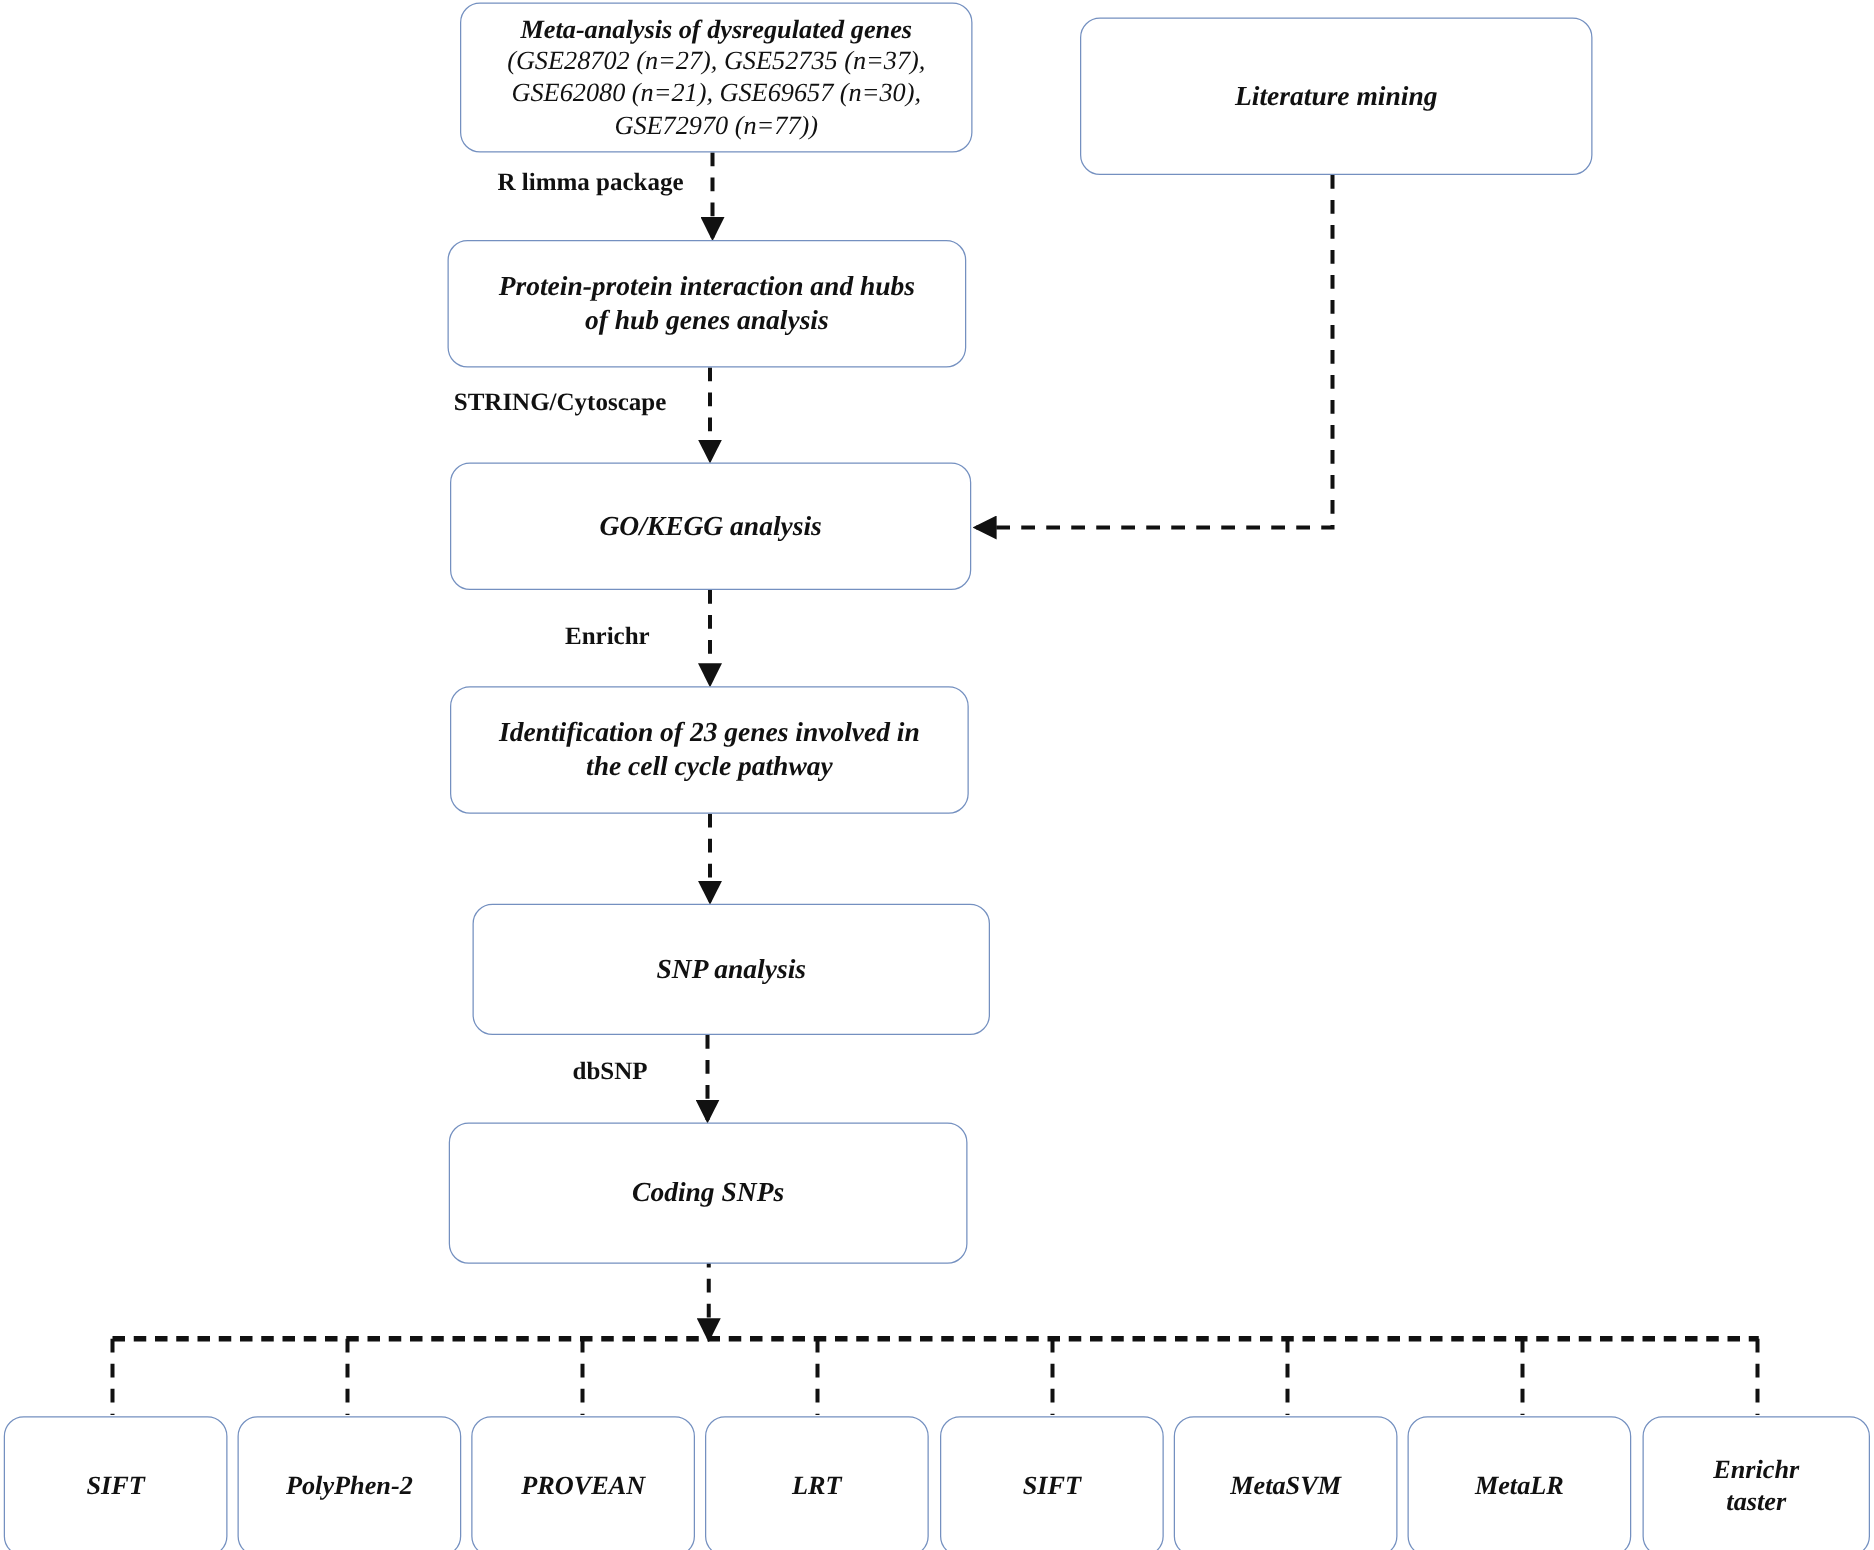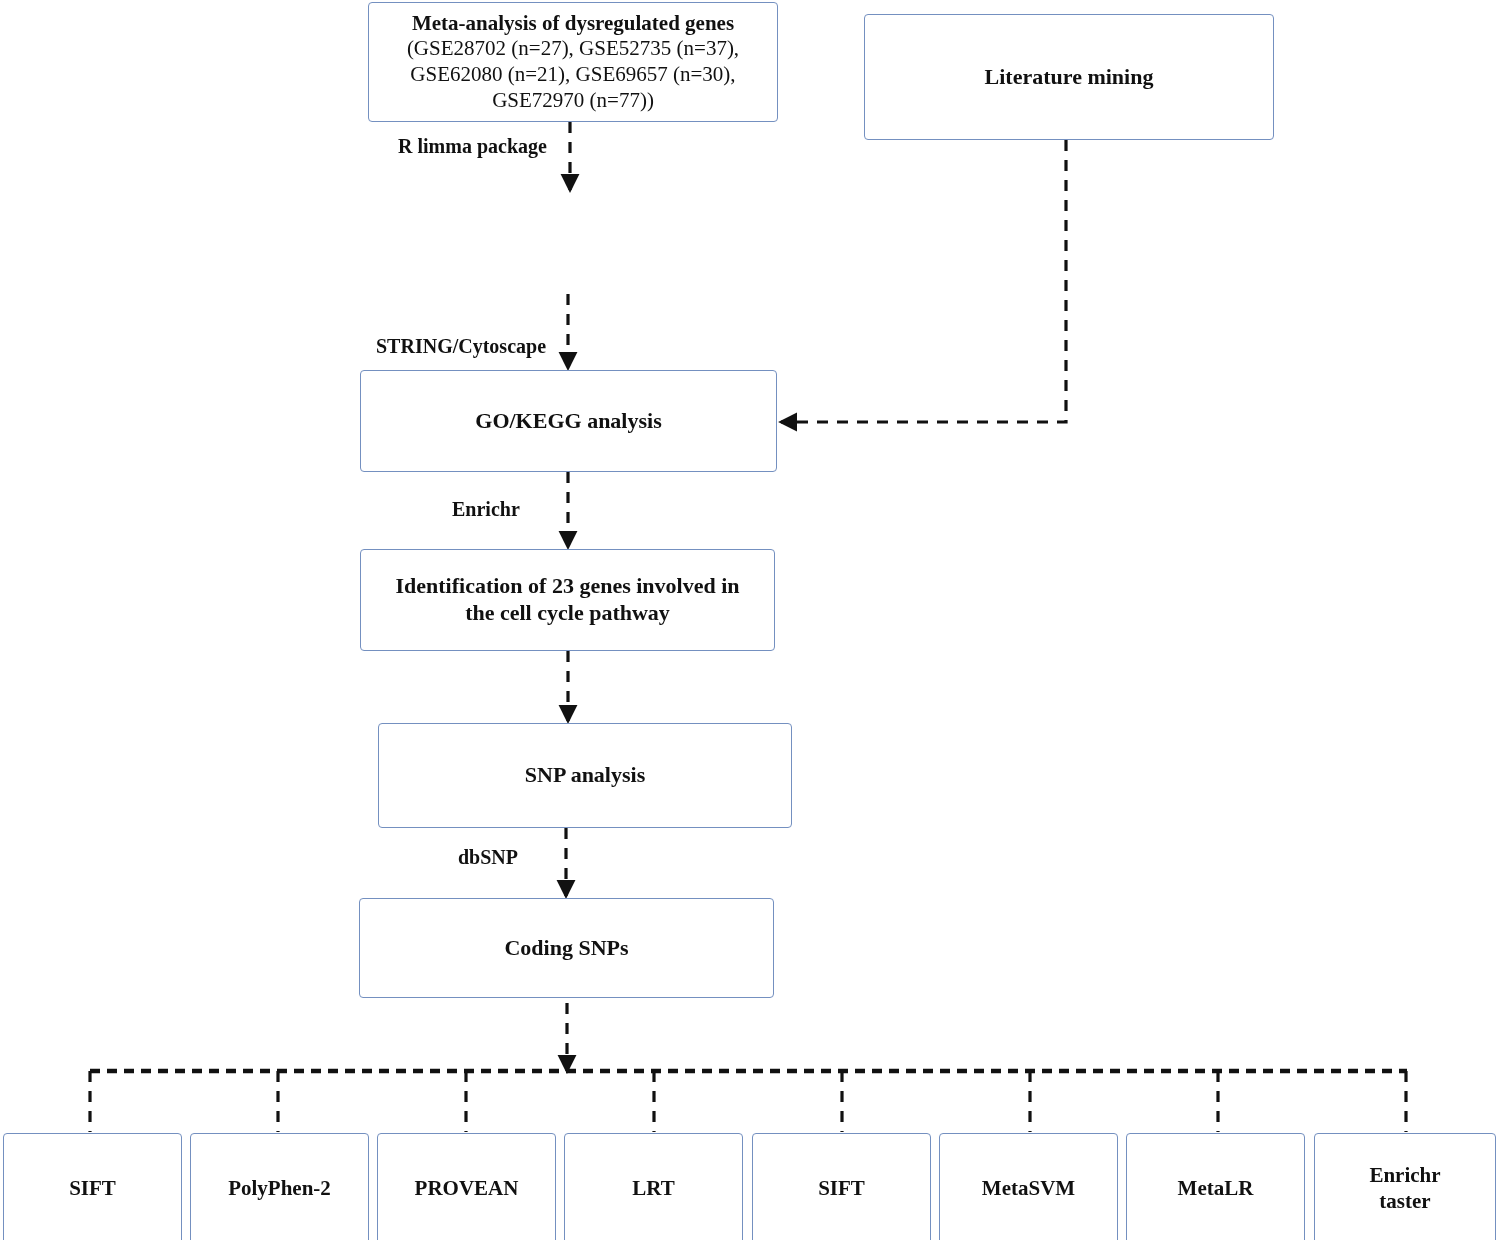--- a/index.html
+++ b/index.html
@@ -19,28 +19,29 @@
     position: absolute;
     left: 0;
     top: 0;
     width: 1499px;
     height: 1240px;
   }
   .node {
     position: absolute;
     box-sizing: border-box;
     border: 1.6px solid #7490c0;
-    border-radius: 4px;
+    border-radius: 16px;
     background: #ffffff;
     display: flex;
     align-items: center;
     justify-content: center;
     text-align: center;
     line-height: 1.22;
     z-index: 3;
+    font-style: italic;
   }
   .node .txt {
     display: block;
     width: 100%;
     padding: 0 8px;
     box-sizing: border-box;
   }
   .bold {
     font-weight: bold;
   }
@@ -61,39 +62,39 @@
     z-index: 1;
     pointer-events: none;
   }
   
   #n-meta       { left: 368px; top: 2px;    width: 410px; height: 120px; font-size: 21px; }
   #n-lit        { left: 864px; top: 14px;   width: 410px; height: 126px; font-size: 22px; }
   #n-ppi        { left: 358px; top: 192px;  width: 415px; height: 102px; font-size: 22px; }
   #n-go         { left: 360px; top: 370px;  width: 417px; height: 102px; font-size: 22px; }
   #n-ident      { left: 360px; top: 549px;  width: 415px; height: 102px; font-size: 22px; }
   #n-snp        { left: 358px; top: 723px;  width: 414px; height: 105px; font-size: 22px; margin-left: 20px; }
-  #n-coding     { left: 359px; top: 898px;  width: 415px; height: 100px; font-size: 22px; }
+  #n-coding     { left: 359px; top: 898px;  width: 415px; height: 113px; font-size: 22px; }
 
   .tool {
     top: 1133px;
     height: 112px;
     font-size: 21px;
   }
   #t-0 { left: 3px;    width: 179px; }
   #t-1 { left: 190px;  width: 179px; }
   #t-2 { left: 377px;  width: 179px; }
   #t-3 { left: 564px;  width: 179px; }
   #t-4 { left: 752px;  width: 179px; }
   #t-5 { left: 939px;  width: 179px; }
   #t-6 { left: 1126px; width: 179px; }
   #t-7 { left: 1314px; width: 182px; }
 
   
   #lbl-limma   { left: 398px; top: 135px; }
-  #lbl-string  { left: 376px; top: 311px; margin-top: 24px; }
+  #lbl-string  { left: 363px; top: 311px; }
   #lbl-enrichr { left: 452px; top: 498px; }
   #lbl-dbsnp   { left: 458px; top: 846px; }
 </style>
 </head>
 <body>
 
 <div id="canvas">
 
   <svg class="links" viewBox="0 0 1499 1240" xmlns="http://www.w3.org/2000/svg">
     <defs>
@@ -134,20 +135,26 @@
       <span>(GSE28702 (n=27), GSE52735 (n=37),</span><br>
       <span>GSE62080 (n=21), GSE69657 (n=30),</span><br>
       <span>GSE72970 (n=77))</span>
     </span>
   </div>
 
   <div class="node" id="n-lit">
     <span class="txt bold">Literature mining</span>
   </div>
 
+  <div class="node" id="n-ppi">
+    <span class="txt bold">
+      <span>Protein-protein interaction and hubs</span><br>
+      <span>of hub genes analysis</span>
+    </span>
+  </div>
 
   <div class="node" id="n-go">
     <span class="txt bold">GO/KEGG analysis</span>
   </div>
 
   <div class="node" id="n-ident">
     <span class="txt bold">
       <span>Identification of 23 genes involved in</span><br>
       <span>the cell cycle pathway</span>
     </span>

